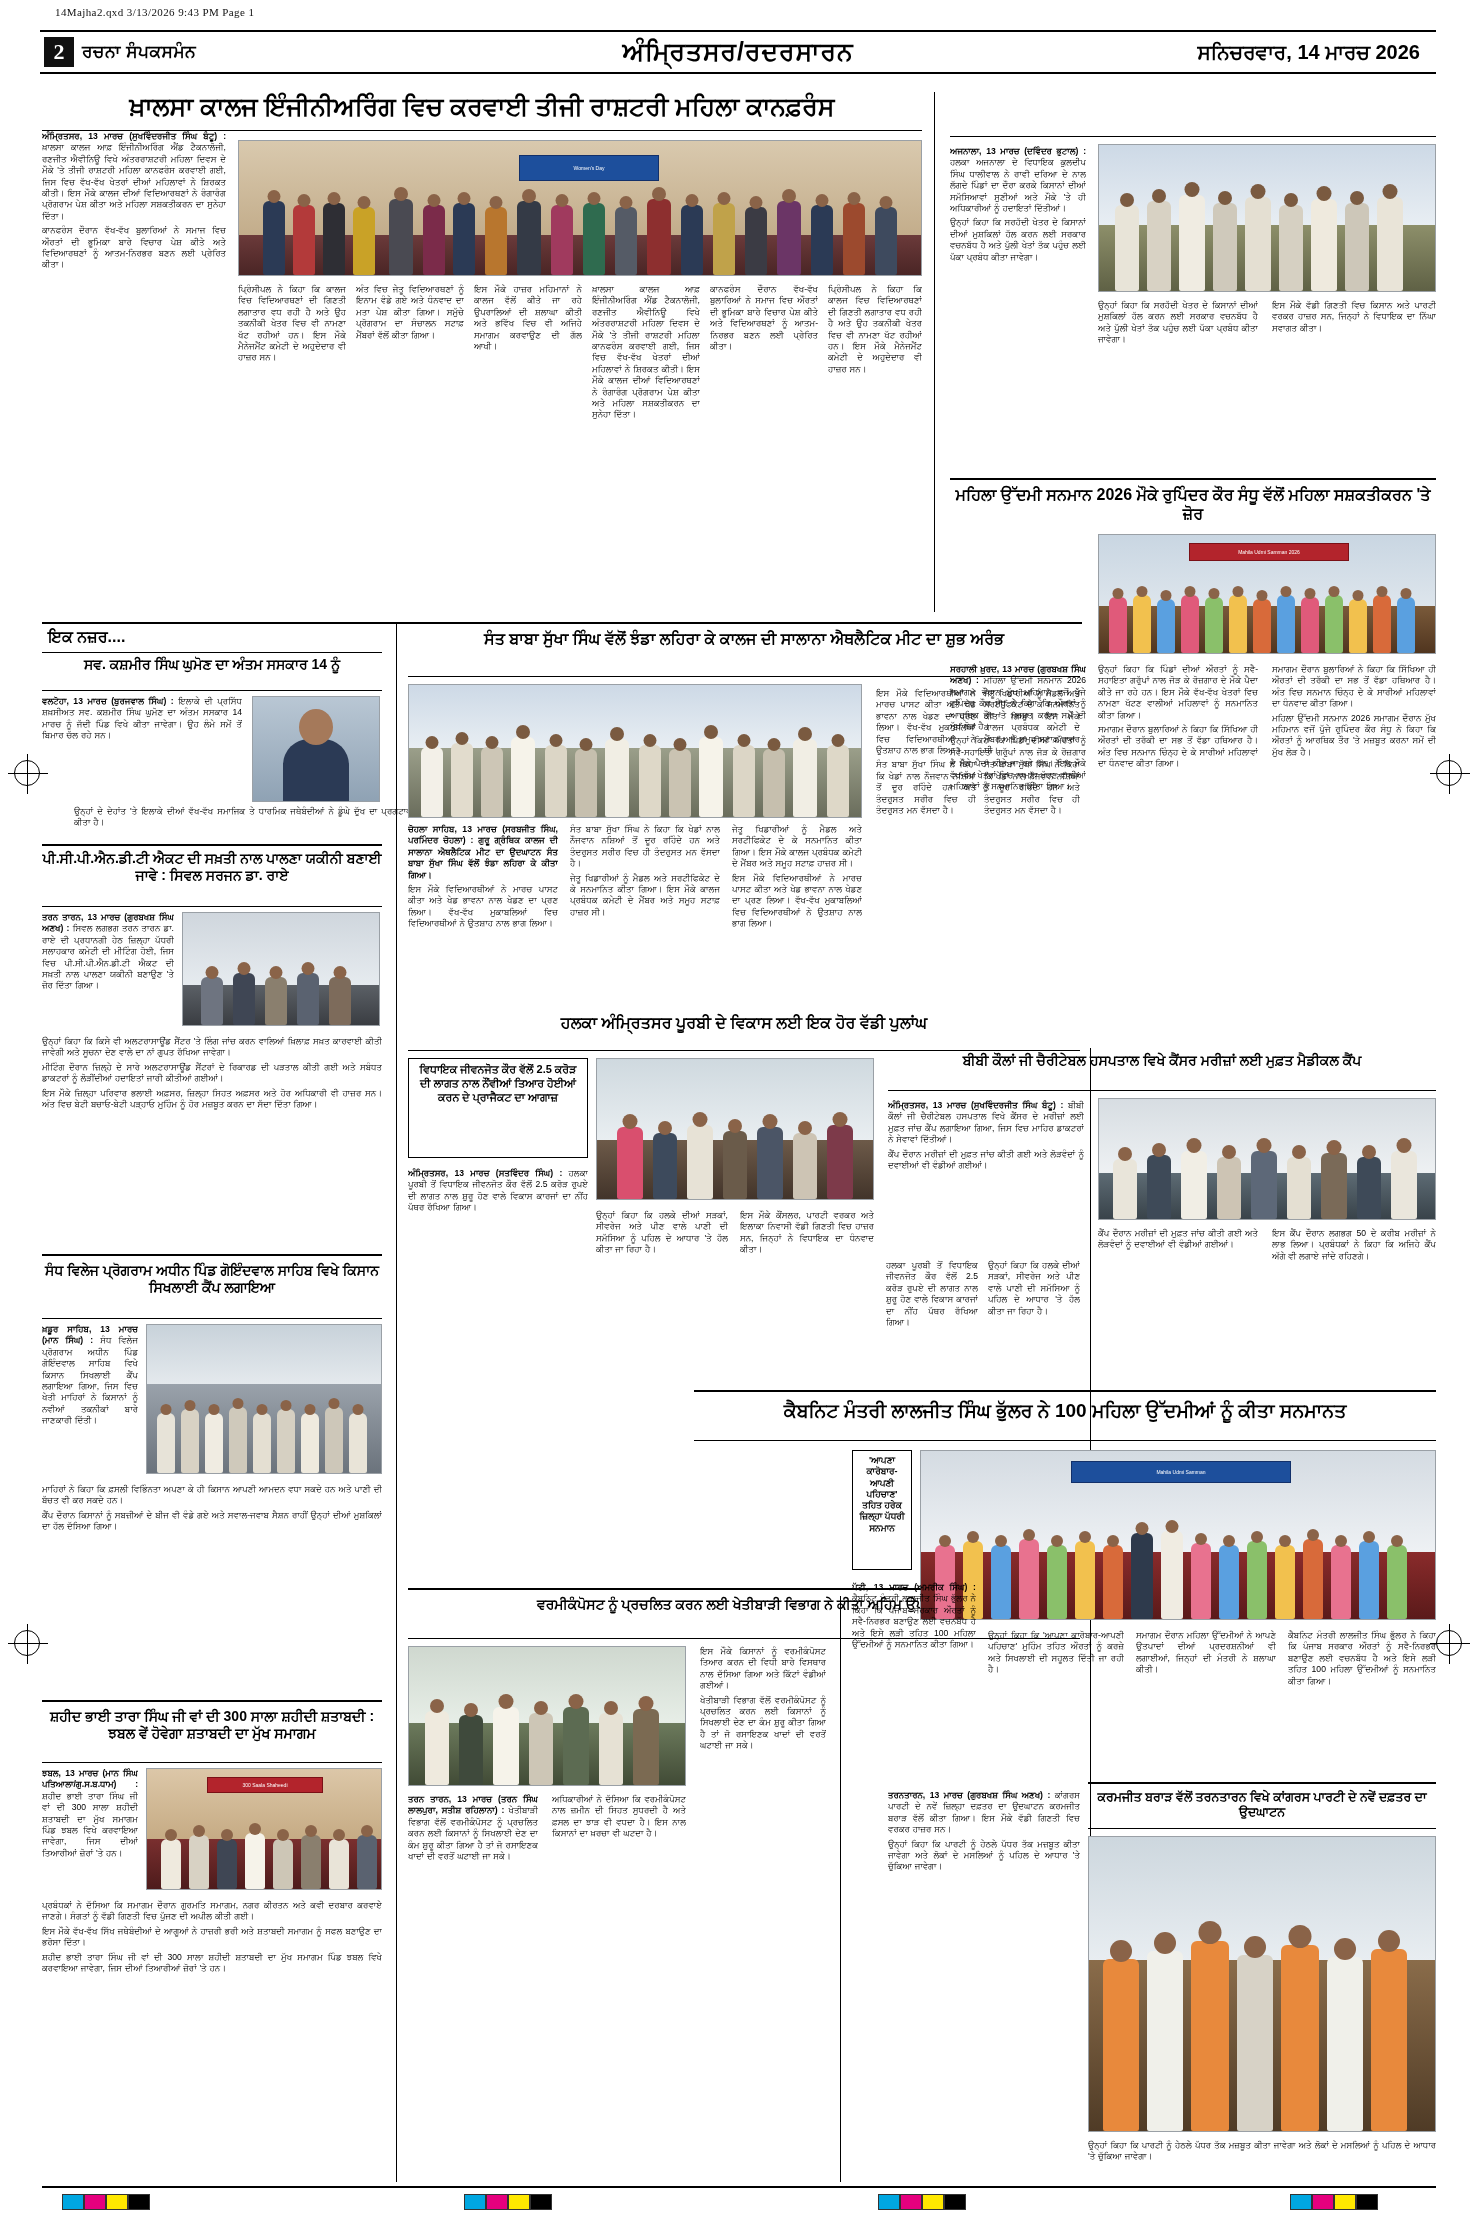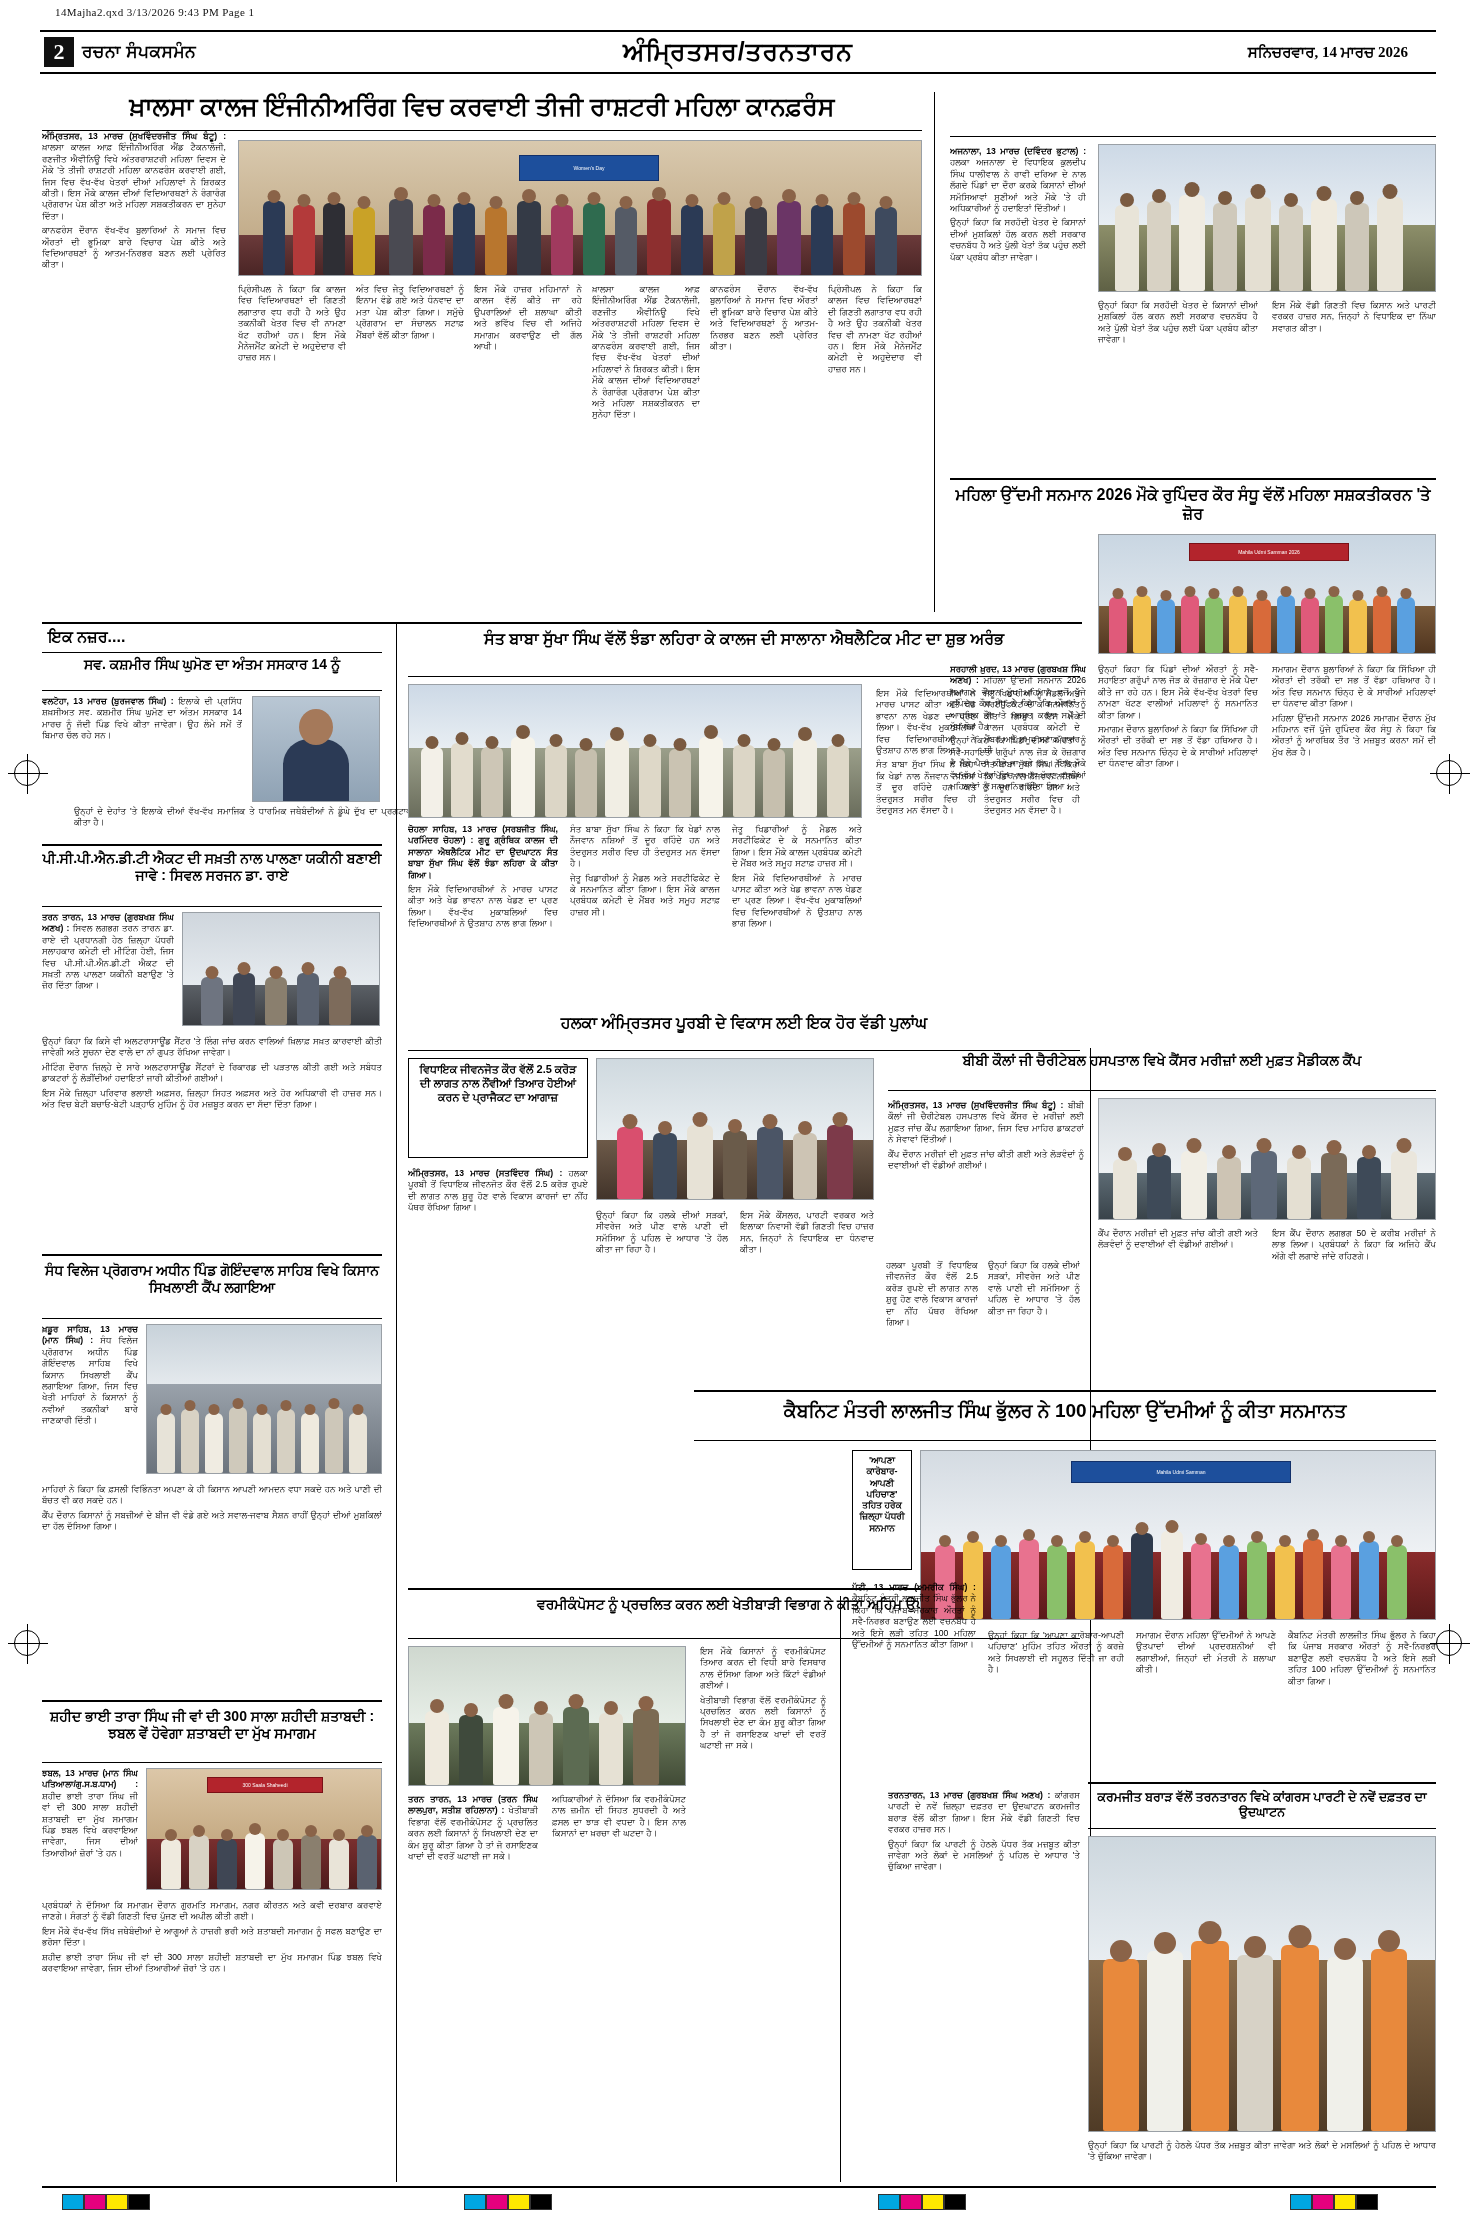--- a/index.html
+++ b/index.html
@@ -61,22 +61,22 @@
     font-size: 17px; font-weight: bold;
     letter-spacing: .5px;
   }
   .mh-title {
     position: absolute; left: 0; right: 0;
     text-align: center;
     font-size: 25px; font-weight: bold;
     letter-spacing: 1px;
   }
   .mh-date {
-    position: absolute; right: 28px;
-    font-size: 15px; font-weight: bold; font-family: Liberation Serif, serif;
+    position: absolute; right: 16px;
+    font-size: 20px; font-weight: bold;
   }
 
   
   .col-text {
     position: absolute;
     font-family: "Liberation Sans", sans-serif;
     font-size: 8.6px;
     line-height: 11.4px;
     text-align: justify;
     color: #000;
@@ -172,21 +172,21 @@
   <div class="slug">14Majha2.qxd   3/13/2026   9:43 PM   Page 1</div>
 
   <div class="regmark" style="left:14px; top:760px;"></div>
   <div class="regmark" style="left:1436px; top:760px;"></div>
   <div class="regmark" style="left:14px; top:1630px;"></div>
   <div class="regmark" style="left:1436px; top:1630px;"></div>
 
   <div class="masthead">
     <div class="mh-page-num">2</div>
     <div class="mh-section">ਰਚਨਾ ਸੰਪਕਸਮੰਨ</div>
-    <div class="mh-title">ਅੰਮ੍ਰਿਤਸਰ/ਤਰਨਤਾਰਨ</div>
+    <div class="mh-title">ਅੰਮ੍ਰਿਤਸਰ/ਰਦਰਸਾਰਨ</div>
     <div class="mh-date">ਸਨਿਚਰਵਾਰ, 14 ਮਾਰਚ 2026</div>
   </div>
 
   <div class="headline hl-xl" style="left:42px; top:92px; width:880px;">ਖ਼ਾਲਸਾ ਕਾਲਜ ਇੰਜੀਨੀਅਰਿੰਗ ਵਿਚ ਕਰਵਾਈ ਤੀਜੀ ਰਾਸ਼ਟਰੀ ਮਹਿਲਾ ਕਾਨਫ਼ਰੰਸ</div>
   <div class="rule" style="left:42px; top:130px; width:880px;"></div>
 
   <div class="photo" style="left:238px; top:140px; width:684px; height:136px;">
     <div class="hallwall" style="height:70%;"></div>
     <div class="stage" style="height:30%;"></div>
     <div class="banner" style="left:280px; top:14px; width:140px; height:26px;">Women's Day</div>

